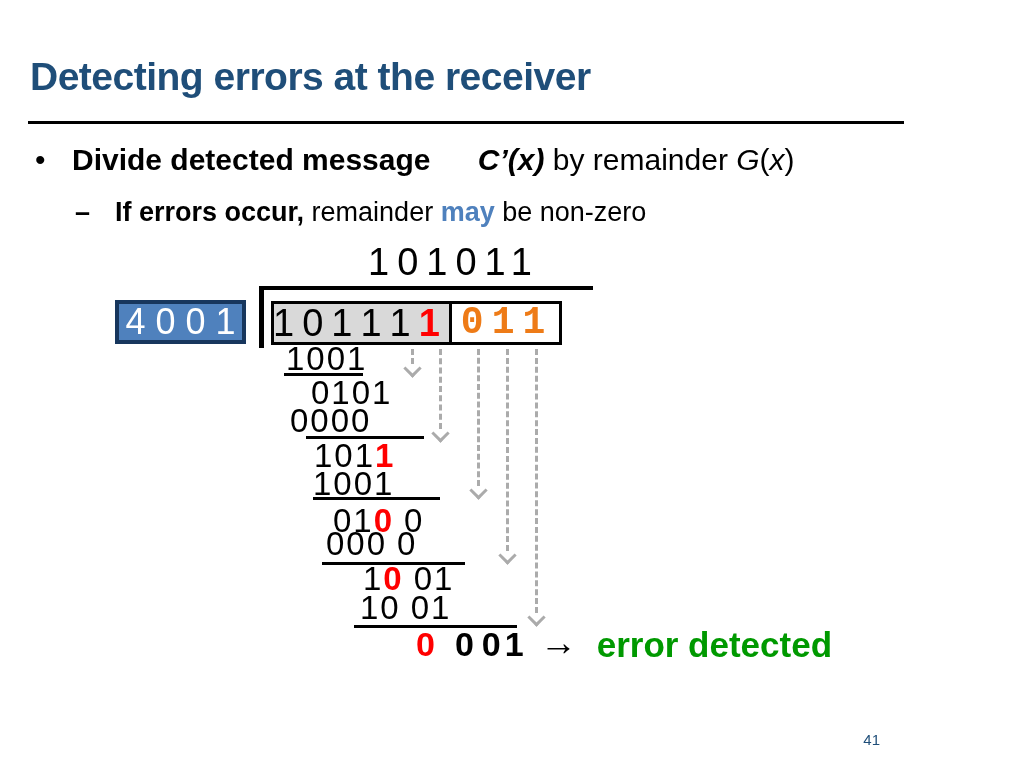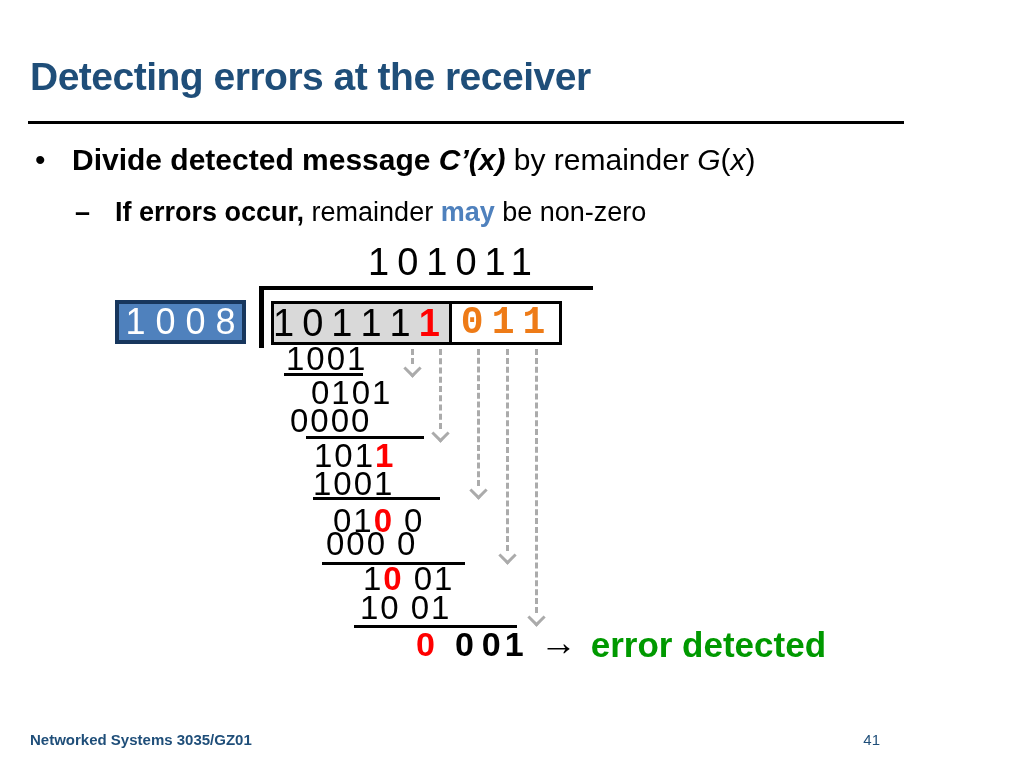--- a/index.html
+++ b/index.html
@@ -45,21 +45,21 @@
 
   .drop-line{position:absolute;width:0;border-left:3px dashed var(--c-arrow,#ABABAB);}
   .drop-chev{position:absolute;width:10px;height:10px;
              border-right:3px solid var(--c-arrow,#ABABAB);
              border-bottom:3px solid var(--c-arrow,#ABABAB);
              transform:rotate(45deg);}
 
   .rem-row{position:absolute;left:416px;top:627px;font-size:34px;font-weight:bold;
            display:flex;align-items:flex-start;line-height:1;}
   .rem-arrow{font-size:37px;margin-left:16px;margin-top:-3px;font-weight:bold;}
-  .rem-label{color:var(--c-green,#009900);margin-left:14px;font-size:35px;}
+  .rem-label{color:var(--c-green,#009900);margin-left:20px;font-size:35px;}
 
   
   .footer-left{position:absolute;left:30px;top:731px;font-size:15px;font-weight:bold;
                color:var(--c-title,#1F4E79);}
   .page-num{position:absolute;right:24px;top:731px;font-size:15px;color:var(--c-title,#1F4E79);}
 </style>
 </head>
 <body>
 
 <div class="slide">
@@ -79,35 +79,35 @@
       <rect x="32" y="53" width="6" height="15"></rect>
       <rect x="43" y="53" width="6" height="15"></rect>
       <rect x="54" y="53" width="6" height="15"></rect>
       <rect x="8" y="68" width="54" height="4"></rect>
       <rect x="4" y="73" width="62" height="5"></rect>
     </g>
   </svg>
 
   <div class="bullet-main">
     <span class="marker">•</span>
-    <span><span style="font-weight: bold;">Divide detected message </span><span style="font-weight: bold; font-style: italic;">C’(x)</span><span> by remainder </span><span style="font-style: italic;">G</span><span>(</span><span style="font-style: italic;">x</span><span>)</span></span>
+    <span><span style="font-weight: bold;">Divide detected message </span><span style="font-weight: bold; font-style: italic; margin-left: 39px;">C’(x)</span><span> by remainder </span><span style="font-style: italic;">G</span><span>(</span><span style="font-style: italic;">x</span><span>)</span></span>
   </div>
 
   <div class="bullet-sub">
     <span class="marker">–</span>
     <span><span style="font-weight: bold;">If errors occur, </span><span>remainder </span><span style="font-weight: bold; color: rgb(79, 129, 189);">may </span><span>be non-zero</span></span>
   </div>
 
   <div class="division">
 
     <div class="quotient">101011</div>
     <div class="vinculum"></div>
     <div class="bracket-v"></div>
 
-    <div class="divisor-box">1 0 0 8</div>
+    <div class="divisor-box">4 0 0 1</div>
 
     <div class="rx-box"></div>
     <div class="ck-box"></div>
     <div class="dividend-digits">
       <span class="rx-digits" id="rx-digits"><span class="dcell">1</span><span class="dcell">0</span><span class="dcell">1</span><span class="dcell">1</span><span class="dcell">1</span><span class="dcell c-red">1</span></span>
       <span class="ck-digits" id="ck-digits"><span class="dcell c-orange">0</span><span class="dcell c-orange">1</span><span class="dcell c-orange">1</span></span>
     </div>
 
     <div id="rows-layer">
         <div class="drow" style="left: 286px; top: 342px;"><span class="dcell">1</span><span class="dcell">0</span><span class="dcell">0</span><span class="dcell">1</span></div>
@@ -140,16 +140,15 @@
         <div class="drop-chev" style="left: 530px; top: 611px;"></div>
       </div>
 
     <div class="rem-row">
       <span id="rem-cells"><span class="dcell c-red" style="margin-left: 0px;">0</span><span class="dcell" style="margin-left: 20px;">0</span><span class="dcell" style="margin-left: 8px;">0</span><span class="dcell" style="margin-left: 4px;">1</span></span>
       <span class="rem-arrow">→</span>
       <span class="rem-label">error detected</span>
     </div>
   </div>
 
-  <div class="footer-left">Networked Systems 3035/GZ01</div>
   <div class="page-num">41</div>
 
 </div>
 
 </body></html>

